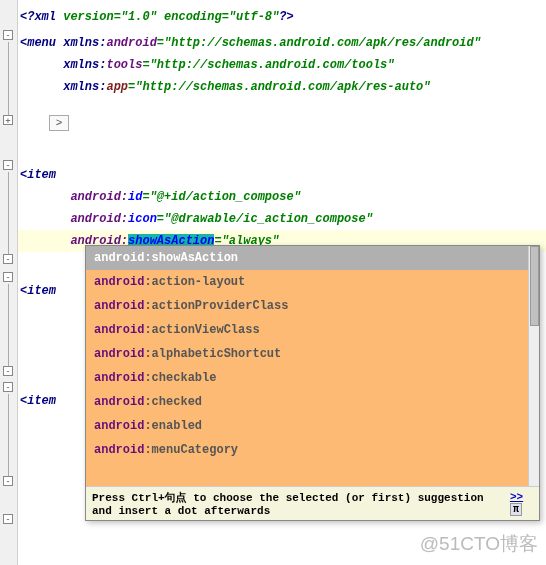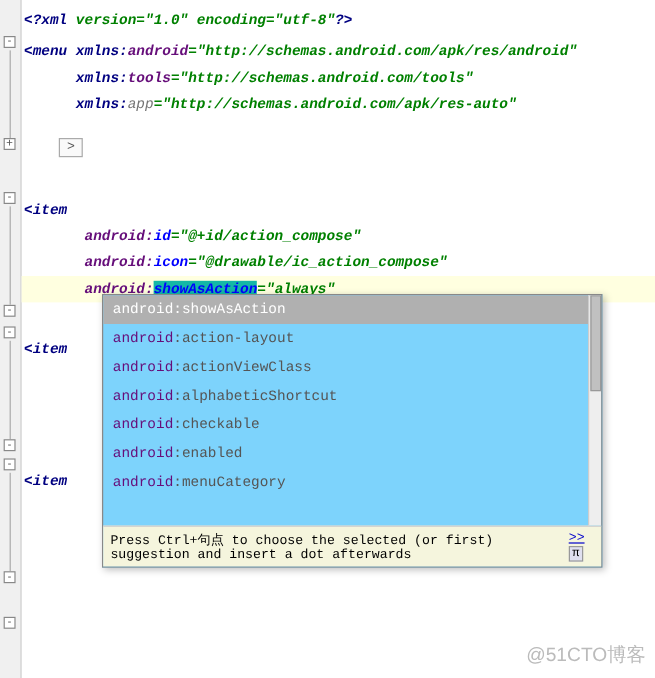--- a/index.html
+++ b/index.html
@@ -53,21 +53,21 @@
     .line {
       height: 22px;
       line-height: 22px;
       white-space: pre;
       padding-left: 2px;
     }
     .tag-bracket { color: #000080; font-weight: bold; }
     .tag-name { color: #000080; font-weight: bold; }
     .ns-android { color: #660e7a; font-weight: bold; }
     .ns-tools { color: #660e7a; font-weight: bold; }
-    .ns-app { color: #737373; font-weight: normal; }
+    .ns-app { color: #7f1d1d; font-weight: bold; }
     .attr-name { color: #0000ff; font-weight: bold; }
     .attr-eq { color: #008000; }
     .attr-value { color: #008000; font-weight: bold; }
     .highlight-line {
       background: #ffffe0;
     }
     .attr-highlight {
       background: #14b8a6;
     }
     .closing-fold {
@@ -80,26 +80,26 @@
       font-style: normal;
       font-weight: normal;
       color: #555;
       font-size: 11px;
       vertical-align: middle;
     }
     .autocomplete {
       position: absolute;
       left: 67px;
       top: 245px;
-      width: 417px;
-      background: #7dd3fc;
+      width: 455px;
+      background: #fdba74;
       border: 1px solid #888;
       box-shadow: 2px 2px 6px rgba(0,0,0,0.25);
       font-style: normal;
-      font-weight: normal;
+      font-weight: bold;
       z-index: 10;
     }
     .ac-list {
       max-height: 245px;
       overflow: hidden;
       position: relative;
     }
     .ac-item {
       padding: 4px 8px;
       font-size: 12px;
@@ -142,21 +142,21 @@
       justify-content: space-between;
       align-items: center;
     }
     .ac-hint-link { color: #0000cc; text-decoration: underline; cursor: pointer; }
     .pi-icon { display: inline-block; background: #e0e0f0; border: 1px solid #999; padding: 0 2px; font-size: 10px; font-style: normal;}
     .watermark {
       position: absolute;
       right: 8px;
       bottom: 8px;
       color: #bbb;
-      font-size: 16px;
+      font-size: 19px;
       font-style: normal;
       font-weight: normal;
       font-family: sans-serif;
       z-index: 0;
     }
   </style>
 </head>
 <body>
 
 <div class="editor">
@@ -201,23 +201,25 @@
 
     <div class="line" style="height:88px;"></div>
     <div class="line"><span class="tag-bracket">&lt;item</span></div>
 
     <div class="line" style="height:108px;"></div>
 
     <div class="autocomplete">
       <div class="ac-list">
         <div class="ac-item selected"><span class="ac-ns">android</span><span class="ac-attr">:showAsAction</span></div>
         <div class="ac-item"><span class="ac-ns">android</span><span class="ac-attr">:action-layout</span></div>
+        <div class="ac-item"><span class="ac-ns">android</span><span class="ac-attr">:actionProviderClass</span></div>
         <div class="ac-item"><span class="ac-ns">android</span><span class="ac-attr">:actionViewClass</span></div>
         <div class="ac-item"><span class="ac-ns">android</span><span class="ac-attr">:alphabeticShortcut</span></div>
         <div class="ac-item"><span class="ac-ns">android</span><span class="ac-attr">:checkable</span></div>
+        <div class="ac-item"><span class="ac-ns">android</span><span class="ac-attr">:checked</span></div>
         <div class="ac-item"><span class="ac-ns">android</span><span class="ac-attr">:enabled</span></div>
         <div class="ac-item"><span class="ac-ns">android</span><span class="ac-attr">:menuCategory</span></div>
         <div class="ac-item" style="opacity:0.3;"></div>
         <div class="ac-scrollbar">
           <div class="ac-thumb"></div>
         </div>
       </div>
       <div class="ac-hint">
         <span>Press Ctrl+句点 to choose the selected (or first) suggestion and insert a dot afterwards</span>
         <span>

